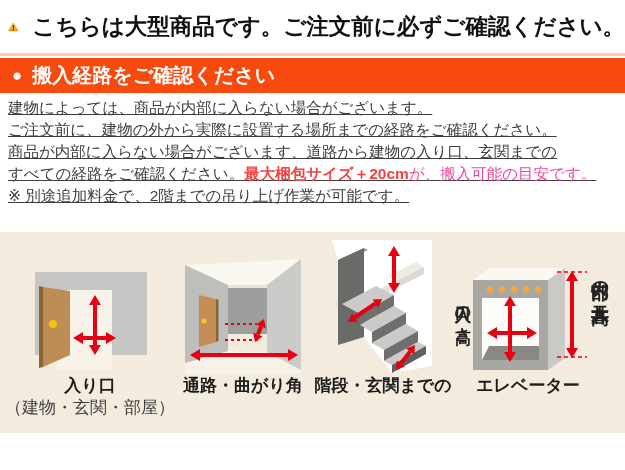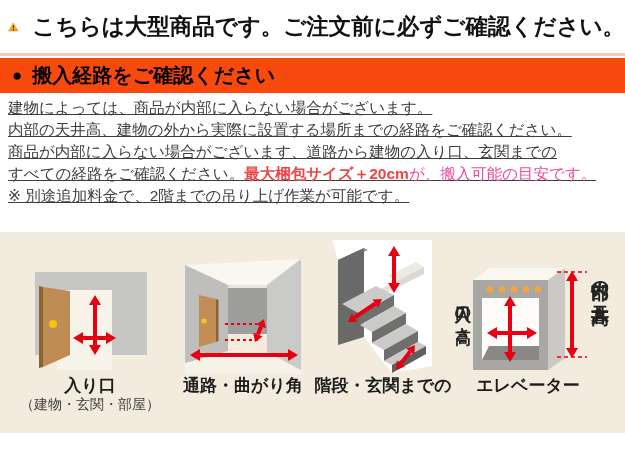--- a/index.html
+++ b/index.html
@@ -11,32 +11,32 @@
   .banner{
     position:absolute;left:0;top:0;width:625px;height:53px;
     display:flex;align-items:center;gap:14px;padding-left:8px;box-sizing:border-box;
     background:#ffffff;
     border-radius:12px;
   }
   .banner-title{font-size:22.5px;font-weight:bold;color:#111;letter-spacing:0px;white-space:nowrap;}
   .sep{position:absolute;left:0;top:53px;width:625px;height:3px;background:#f9c9b9;}
   .section-header{
     position:absolute;left:0;top:58px;width:625px;height:35px;
-    background:#f84a0c;color:#000000;font-weight:bold;font-size:20px;line-height:35px;
+    background:#f84a0c;color:#ffffff;font-weight:bold;font-size:20px;line-height:35px;
     padding-left:12px;box-sizing:border-box;white-space:nowrap;
   }
   .section-header .bullet{font-size:17px;margin-right:10px;vertical-align:1px;}
   .notice{position:absolute;left:8px;top:97px;width:612px;font-size:15.5px;line-height:22px;color:#3e3e3e;text-decoration:underline;}
   .notice p{margin:0;white-space:nowrap;}
   .em-bold{color:#ef4444;font-weight:bold;}
   .em{color:#ec4899;}
   .panel{position:absolute;left:0;top:232px;width:625px;height:201px;background:#f2ebde;}
   .panel svg{position:absolute;display:block;}
   .fig-label{position:absolute;top:142px;font-size:17px;font-weight:bold;color:#1c1c1c;text-align:center;white-space:nowrap;}
-  .fig-sublabel{position:absolute;top:164px;font-size:14px;color:#3e3e3e;text-align:center;white-space:nowrap;}
+  .fig-sublabel{position:absolute;top:164px;font-size:17px;color:#3e3e3e;text-align:center;white-space:nowrap;}
   .vcap{
     position:absolute;writing-mode:vertical-rl;text-orientation:upright;
     color:#222;font-weight:600;white-space:nowrap;letter-spacing:1px;
   }
   .vcap-left{left:452px;top:62px;font-size:16px;}
   .vcap-right{left:588px;top:35px;font-size:18px;}
 </style>
 </head>
 <body>
 
@@ -54,21 +54,21 @@
   </svg>
   <span class="banner-title">こちらは大型商品です。ご注文前に必ずご確認ください。</span>
 </div>
 
 <div class="sep"></div>
 
 <div class="section-header"><span class="bullet">●</span><span>搬入経路をご確認ください</span></div>
 
 <div class="notice">
   <p>建物によっては、商品が内部に入らない場合がございます。</p>
-  <p>内部の天井高、建物の外から実際に設置する場所までの経路をご確認ください。</p>
+  <p>ご注文前に、建物の外から実際に設置する場所までの経路をご確認ください。</p>
   <p>商品が内部に入らない場合がございます、道路から建物の入り口、玄関までの</p>
   <p><span>すべての経路をご確認ください。</span><span class="em-bold">最大梱包サイズ＋20cm</span><span class="em">が、搬入可能の目安です。</span></p>
   <p>※ 別途追加料金で、2階までの吊り上げ作業が可能です。</p>
 </div>
 
 <div class="panel">
 
   <svg style="left:28px;top:30px;" width="125" height="108" viewBox="0 0 125 108">
     <rect x="7" y="10" width="112" height="83" fill="#c6c6c4"></rect>
     <rect x="29" y="28" width="55" height="80" fill="#f8f3e8"></rect>

